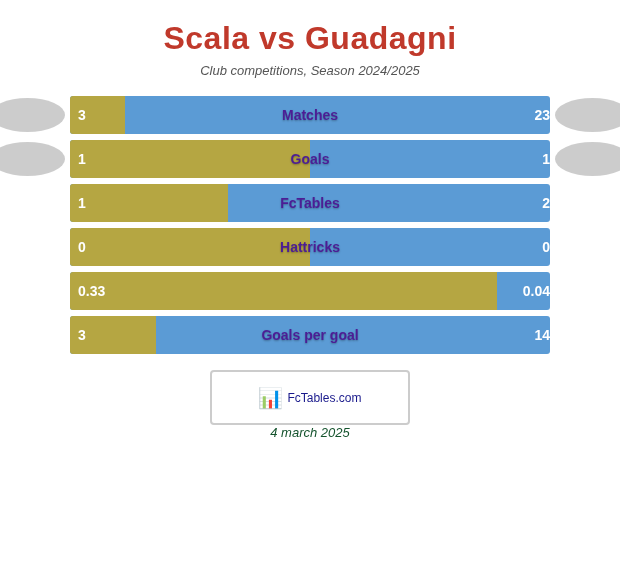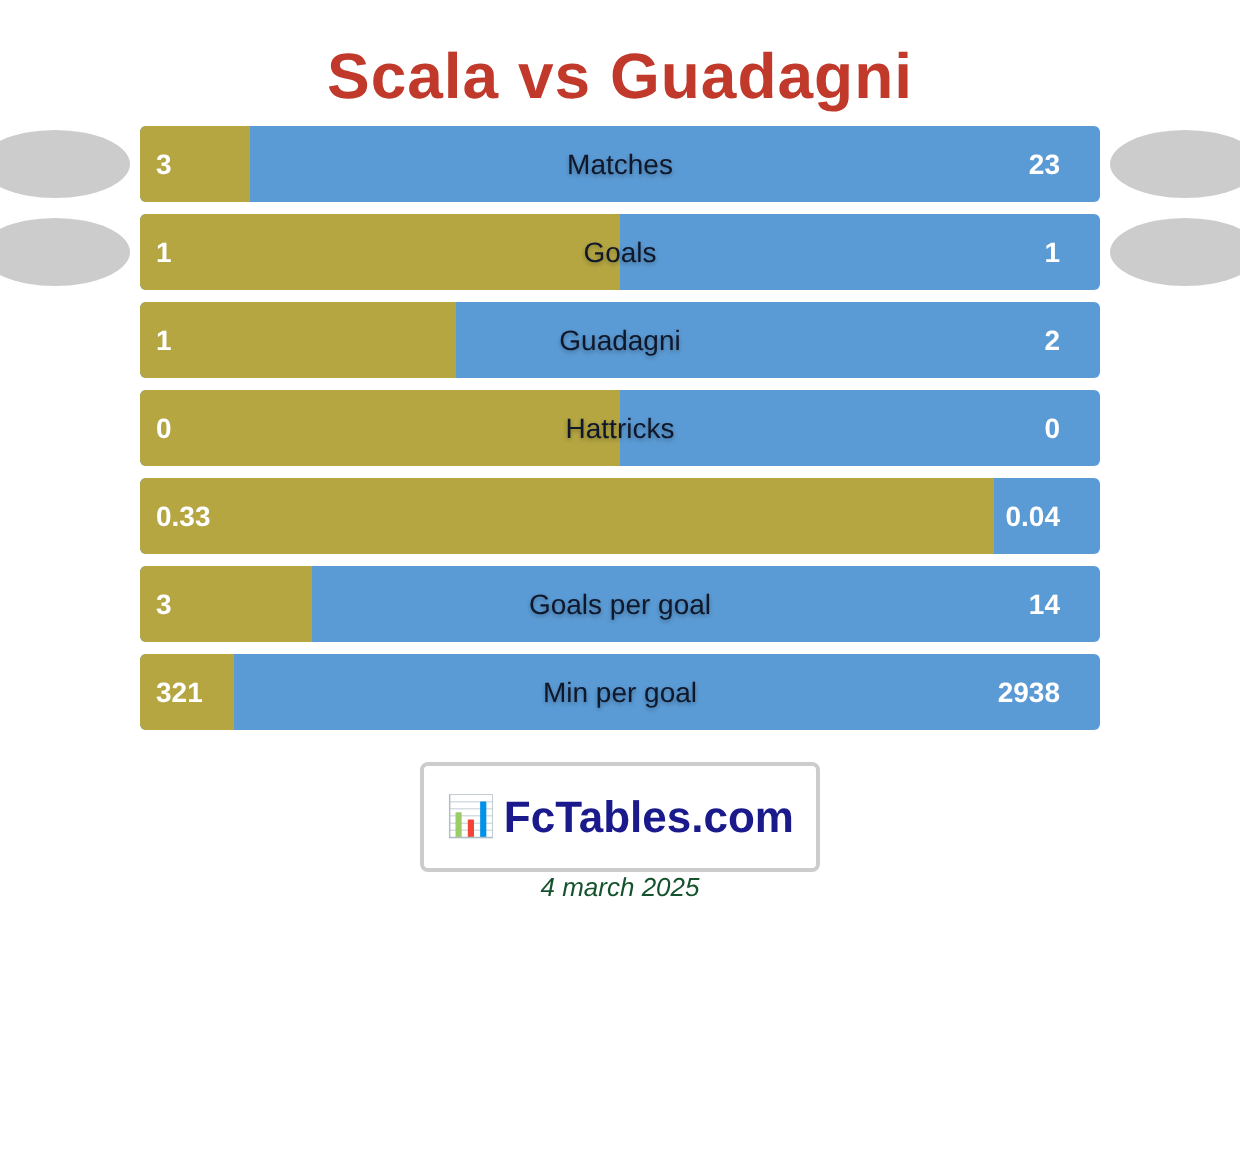--- a/index.html
+++ b/index.html
@@ -93,61 +93,61 @@
       background: #b5a642;
       display: flex;
       align-items: center;
       padding-left: 8px;
     }
 
     .stat-label {
       position: absolute;
       left: 50%;
       transform: translateX(-50%);
-      color: #0f172a;
+      color: #4c1d95;
       font-size: 14px;
-      font-weight: normal;
+      font-weight: bold;
       white-space: nowrap;
       z-index: 2;
       text-shadow: 0 1px 2px rgba(0,0,0,0.3);
     }
 
     .val-left {
       position: absolute;
       left: 8px;
       color: #fff;
       font-size: 14px;
       font-weight: bold;
       z-index: 3;
     }
 
     .val-right {
       position: absolute;
-      right: 20px;
+      right: 0;
       color: #fff;
       font-size: 14px;
       font-weight: bold;
       z-index: 3;
     }
 
     .logo-area {
       margin-top: 16px;
       width: 200px;
       height: 55px;
       border: 2px solid #ccc;
       border-radius: 4px;
       display: flex;
       align-items: center;
       justify-content: center;
       background: #fff;
     }
 
     .logo-text {
-      font-size: 22px;
-      font-weight: bold;
+      font-size: 12px;
+      font-weight: normal;
       color: #1a1a8c;
     }
 
     .logo-icon {
       font-size: 20px;
       color: #1a1a8c;
       margin-right: 4px;
     }
 
     .date-text {
@@ -163,20 +163,21 @@
     .row-hattricks .bar-fill-left { width: 50%; }
     .row-gpm .bar-fill-left { width: 89%; }
     .row-spg .bar-fill-left { width: 18%; }
     .row-mpg .bar-fill-left { width: 9.8%; }
   </style>
 </head>
 <body>
 
 <div class="container">
   <h1 class="title">Scala vs Guadagni</h1>
+  <p class="subtitle">Club competitions, Season 2024/2025</p>
 
   <div class="stats-area" id="stats-rows">
   <div class="stat-row row-matches has-blobs">
         <div class="blob-left"></div>
         <div class="blob-right"></div>
         <div class="bar-container">
           <div class="bar-fill-left"></div>
           <span class="val-left">3</span>
           <span class="stat-label">Matches</span>
           <span class="val-right">23</span>
@@ -189,21 +190,21 @@
           <div class="bar-fill-left"></div>
           <span class="val-left">1</span>
           <span class="stat-label">Goals</span>
           <span class="val-right">1</span>
         </div>
       </div>
       <div class="stat-row row-assists">
         <div class="bar-container">
           <div class="bar-fill-left"></div>
           <span class="val-left">1</span>
-          <span class="stat-label">Guadagni</span>
+          <span class="stat-label">FcTables</span>
           <span class="val-right">2</span>
         </div>
       </div>
       <div class="stat-row row-hattricks">
         <div class="bar-container">
           <div class="bar-fill-left"></div>
           <span class="val-left">0</span>
           <span class="stat-label">Hattricks</span>
           <span class="val-right">0</span>
         </div>
@@ -214,28 +215,20 @@
           <span class="val-left">0.33</span>
           <span class="val-right">0.04</span>
         </div>
       </div>
       <div class="stat-row row-spg">
         <div class="bar-container">
           <div class="bar-fill-left"></div>
           <span class="val-left">3</span>
           <span class="stat-label">Goals per goal</span>
           <span class="val-right">14</span>
-        </div>
-      </div>
-      <div class="stat-row row-mpg">
-        <div class="bar-container">
-          <div class="bar-fill-left"></div>
-          <span class="val-left">321</span>
-          <span class="stat-label">Min per goal</span>
-          <span class="val-right">2938</span>
         </div>
       </div>
     </div>
 
   <div class="logo-area">
     <span class="logo-icon">📊</span>
     <span class="logo-text">FcTables.com</span>
   </div>
 
   <p class="date-text">4 march 2025</p>

